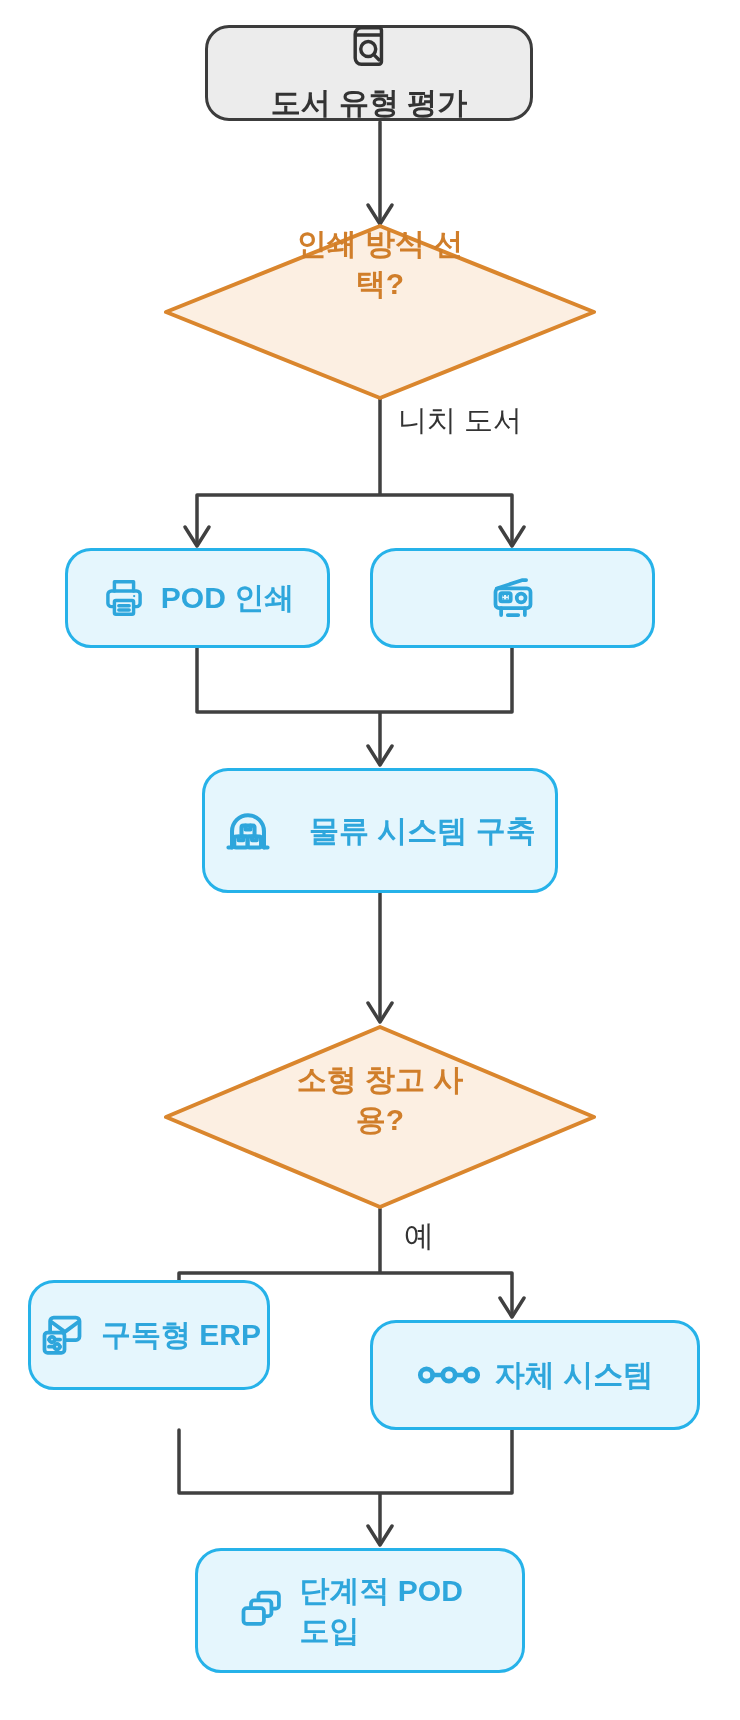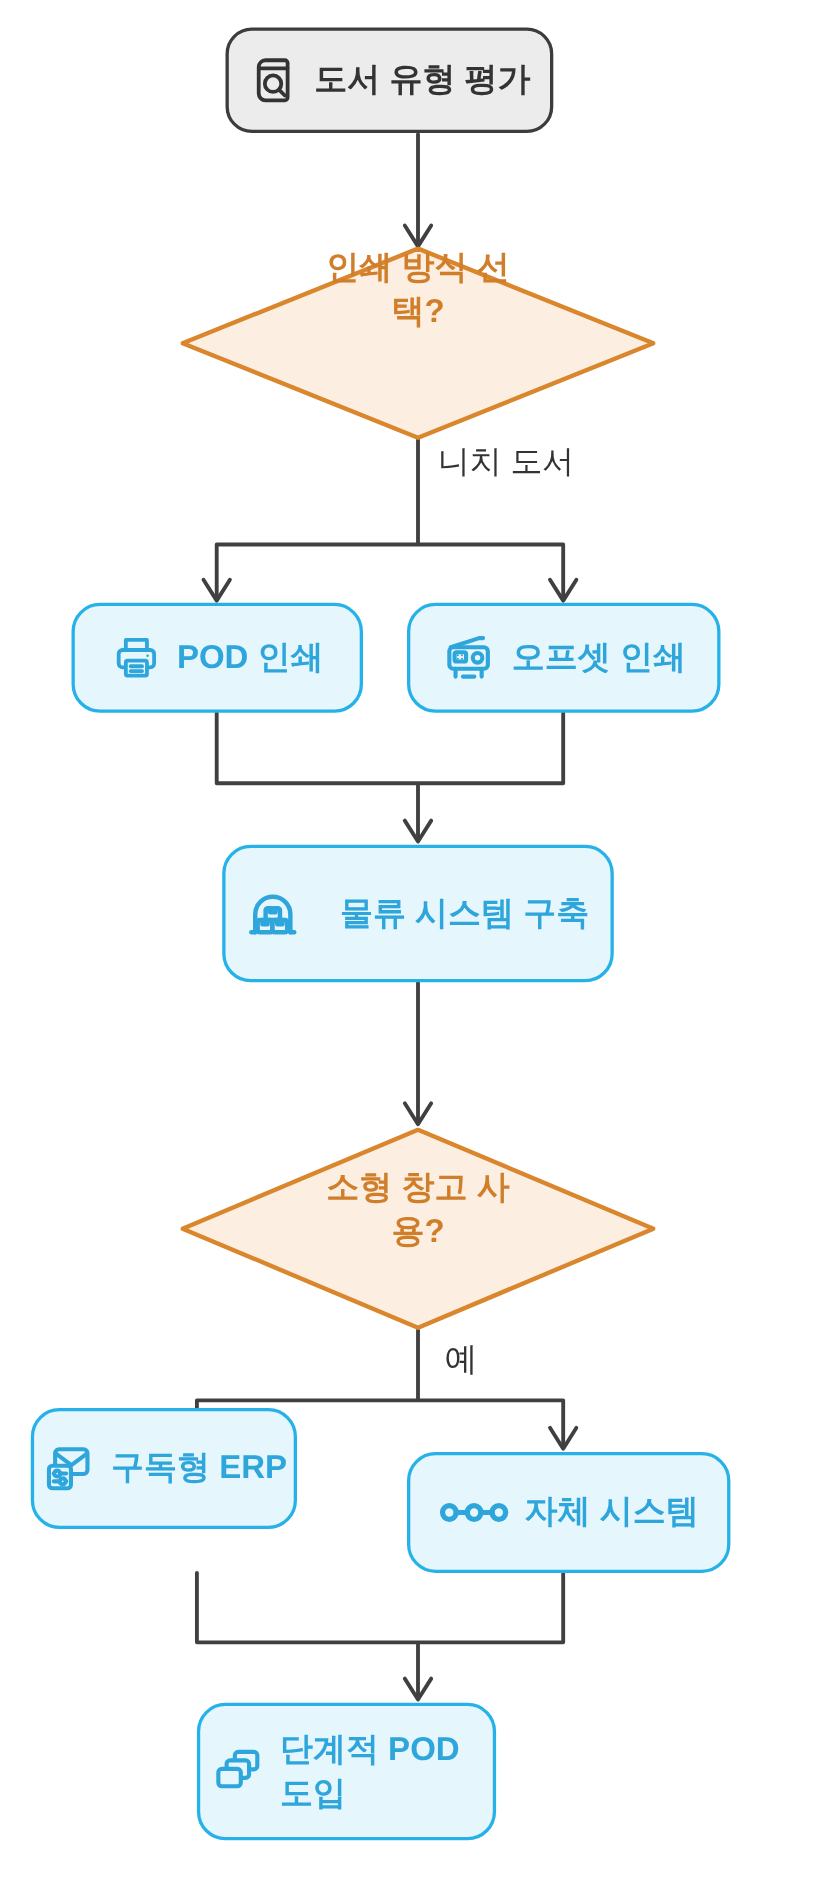--- a/index.html
+++ b/index.html
@@ -67,21 +67,21 @@
     <path d="M368 205 L380 224 L392 205"></path>
     <path d="M185 527 L197 546 L209 527"></path>
     <path d="M500 527 L512 546 L524 527"></path>
     <path d="M368 746 L380 765 L392 746"></path>
     <path d="M368 1003 L380 1022 L392 1003"></path>
     <path d="M167 1298 L179 1317 L191 1298"></path>
     <path d="M500 1298 L512 1317 L524 1298"></path>
     <path d="M368 1526 L380 1545 L392 1526"></path>
   </svg>
 
-  <div class="node start-node" style="left:205px;top:25px;width:298px;height:96px;">
+  <div class="node start-node" style="left:205px;top:25px;width:328px;height:96px;flex-direction:column;">
     <span class="icon">
       <svg width="46" height="46" viewBox="0 0 24 24">
         <path d="M17.2 2.5H8A3.2 3.2 0 0 0 4.8 5.7v12.6A3.2 3.2 0 0 0 8 21.5h9.2a1.3 1.3 0 0 0 1.3-1.3V3.8a1.3 1.3 0 0 0-1.3-1.3Z"></path>
         <path d="M5 6.3h13.4"></path>
         <circle class="mask-start" cx="11.6" cy="13.6" r="3.9"></circle>
         <path d="M14.5 16.5 17.2 19.2"></path>
       </svg>
     </span>
     <span class="label nowrap">도서 유형 평가</span>
   </div>
@@ -117,21 +117,20 @@
         <rect x="3.6" y="7.4" width="16.8" height="9.4" rx="1.7"></rect>
         <rect x="5.9" y="9.6" width="5" height="4" rx="0.8"></rect>
         <circle class="fill-dot" cx="7.3" cy="10.9" r="0.45"></circle>
         <circle class="fill-dot" cx="9.1" cy="10.9" r="0.45"></circle>
         <circle class="fill-dot" cx="7.3" cy="12.4" r="0.45"></circle>
         <circle class="fill-dot" cx="9.1" cy="12.4" r="0.45"></circle>
         <circle cx="15.9" cy="12" r="2.1"></circle>
         <path d="M6.3 16.8v3.4M17.7 16.8v3.4M9.5 20.2h5"></path>
       </svg>
     </span>
-    <span class="label nowrap">오프셋 인쇄</span>
   </div>
 
   <div class="node process" style="left:202px;top:768px;width:356px;height:125px;">
     <span class="icon">
       <svg width="54" height="54" viewBox="0 0 24 24">
         <path d="M4.9 19.3v-7.2a7.1 7.1 0 0 1 14.2 0v7.2"></path>
         <path d="M3.3 19.3h1.6M19.1 19.3h1.6"></path>
         <rect class="mask" x="9.1" y="9.6" width="5.8" height="4.8" rx="0.8"></rect>
         <path d="M10.9 9.6v1.7h2.2V9.6"></path>
         <rect class="mask" x="5.9" y="14.4" width="5.9" height="4.9" rx="0.8"></rect>
@@ -162,33 +161,33 @@
         <rect class="mask" x="3.6" y="10.8" width="9.6" height="9.8" rx="1.5"></rect>
         <path d="M5.7 14.2h5.4"></path>
         <circle class="mask" cx="7.2" cy="14.2" r="1.3"></circle>
         <path d="M5.7 17.6h5.4"></path>
         <circle class="mask" cx="9.6" cy="17.6" r="1.3"></circle>
       </svg>
     </span>
     <span class="label nowrap">구독형 ERP</span>
   </div>
 
-  <div class="node process" style="left:370px;top:1320px;width:294px;height:110px;">
+  <div class="node process" style="left:370px;top:1320px;width:330px;height:110px;">
     <span class="icon nodes-icon">
       <svg width="64" height="46" viewBox="0 0 31 22">
         <circle cx="4.6" cy="11" r="3"></circle>
         <circle cx="15.5" cy="11" r="3"></circle>
         <circle cx="26.4" cy="11" r="3"></circle>
         <path d="M7.6 11h4.9M18.5 11h4.9"></path>
       </svg>
     </span>
     <span class="label nowrap">자체 시스템</span>
   </div>
 
-  <div class="node process" style="left:179px;top:1548px;width:272px;height:125px;">
+  <div class="node process" style="left:195px;top:1548px;width:330px;height:125px;">
     <span class="icon">
       <svg width="50" height="50" viewBox="0 0 24 24">
         <rect x="10.8" y="3.2" width="9.8" height="7.6" rx="1.5"></rect>
         <rect class="mask" x="7.2" y="6.9" width="9.8" height="7.6" rx="1.5"></rect>
         <rect class="mask" x="3.6" y="10.6" width="9.8" height="7.6" rx="1.5"></rect>
       </svg>
     </span>
     <span class="label wrap" style="width:185px;">단계적 POD 도입</span>
   </div>
 

